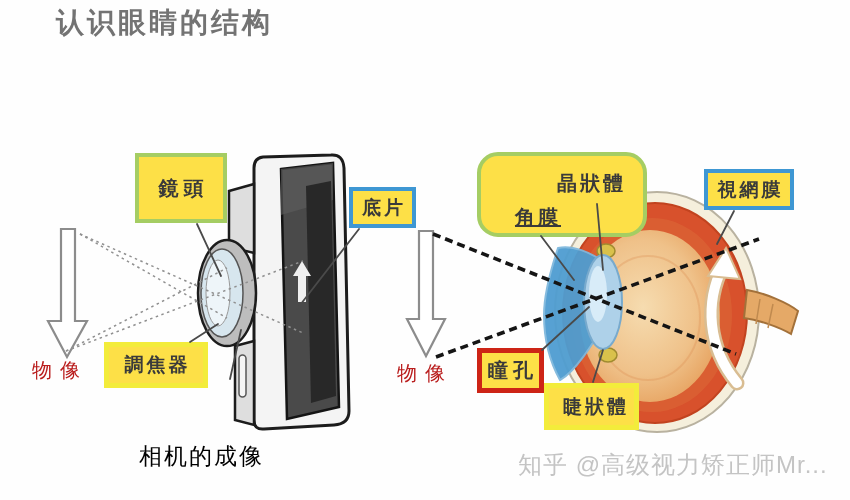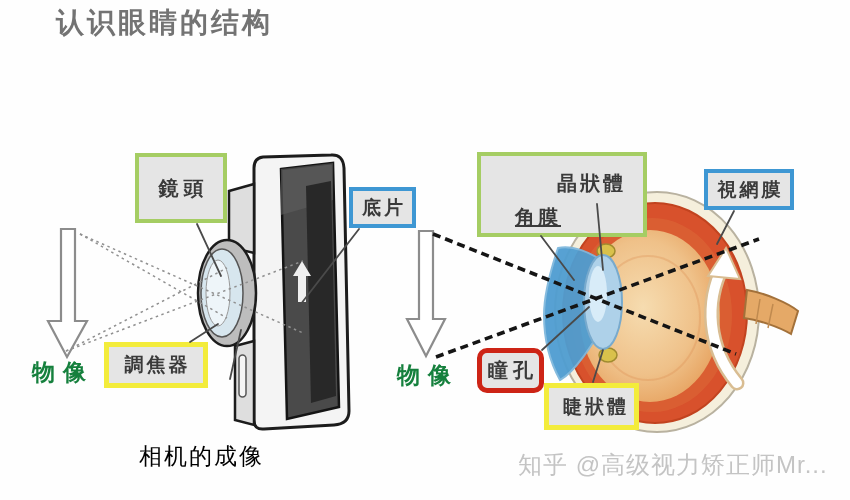--- a/index.html
+++ b/index.html
@@ -8,45 +8,45 @@
     background:#fefefe; overflow:hidden;
     font-family:"Liberation Sans","DejaVu Sans",sans-serif;
   }
   .page-title{
     position:absolute; left:36px; top:4px;
     font-size:28px; font-weight:800; color:#737373; letter-spacing:3px;margin-left:20px;
   }
   .layer{position:absolute; left:0; top:0;}
   .svg-main{z-index:1;}
   .label-box{
-    position:absolute; z-index:2; background:#e5e5e5;
+    position:absolute; z-index:2; background:#fde047;
     display:flex; align-items:center; justify-content:center;
     font-weight:bold; color:#3a3a3a; box-sizing:border-box;
     border-style:solid;
   }
   .b-green{border-width:4px;}
   .b-blue{border-width:4px;}
   .b-yellow{border-width:5px;}
-  .b-red{border-width:5px;border-radius:10px;}
+  .b-red{border-width:5px;}
   .lbl-20{font-size:20px; letter-spacing:5px; padding-left:5px;}
   .lbl-19{font-size:19px; letter-spacing:3px; padding-left:3px;}
   #lens-box{left:135px; top:153px; width:92px; height:70px;}
   #film-box{left:349px; top:187px; width:67px; height:41px;}
   #focuser-box{left:104px; top:342px; width:104px; height:46px;}
   #aperture-box{left:179px; top:380px; width:66px; height:42px;}
   #eye-group-box{left:477px; top:152px; width:170px; height:85px;}
   #eye-group-box .inner-lbl{position:absolute; font-size:20px; font-weight:bold; color:#3a3a3a; letter-spacing:3px;}
   #crystalline-label{left:76px; top:14px;}
   #cornea-label{left:34px; top:48px;text-decoration:underline;}
   #retina-box{left:704px; top:169px; width:90px; height:41px;}
   #pupil-box{left:477px; top:348px; width:67px; height:45px;}
   #ciliary-box{left:544px; top:383px; width:95px; height:47px;}
   .object-label{
-    position:absolute; z-index:2; font-size:23px; font-weight:700;
-    color:#15803d; letter-spacing:8px;
+    position:absolute; z-index:2; font-size:20px; font-weight:400;
+    color:#b91c1c; letter-spacing:8px;
   }
   #object-left{left:32px; top:357px;}
   #object-right{left:397px; top:360px;}
   .svg-overlay{z-index:3;}
   .caption{
     position:absolute; z-index:5; font-size:23px; color:#000000; letter-spacing:2px;
   }
   #caption-camera{left:139px; top:441px;}
   #caption-eye{left:560px; top:442px;}
   .watermark{
@@ -138,21 +138,21 @@
 
   <div class="label-box b-blue lbl-19" id="film-box" style="border-color: rgb(62, 151, 211);">
     <span>底片</span>
   </div>
 
   <div class="label-box b-yellow lbl-19" id="focuser-box" style="border-color: rgb(243, 236, 59);">
     <span>調焦器</span>
   </div>
 
 
-  <div class="label-box b-green" id="eye-group-box" style="border-color: rgb(165, 205, 99);">
+  <div class="label-box b-green" id="eye-group-box" style="border-color: rgb(165, 205, 99); border-radius: 21px;">
     <span class="inner-lbl" id="crystalline-label">晶狀體</span>
     <span class="inner-lbl" id="cornea-label">角膜</span>
   </div>
 
   <div class="label-box b-blue lbl-19" id="retina-box" style="border-color: rgb(62, 151, 211);">
     <span>視網膜</span>
   </div>
 
   <div class="label-box b-red lbl-20" id="pupil-box" style="border-color: rgb(205, 36, 22);">
     <span>瞳孔</span>

